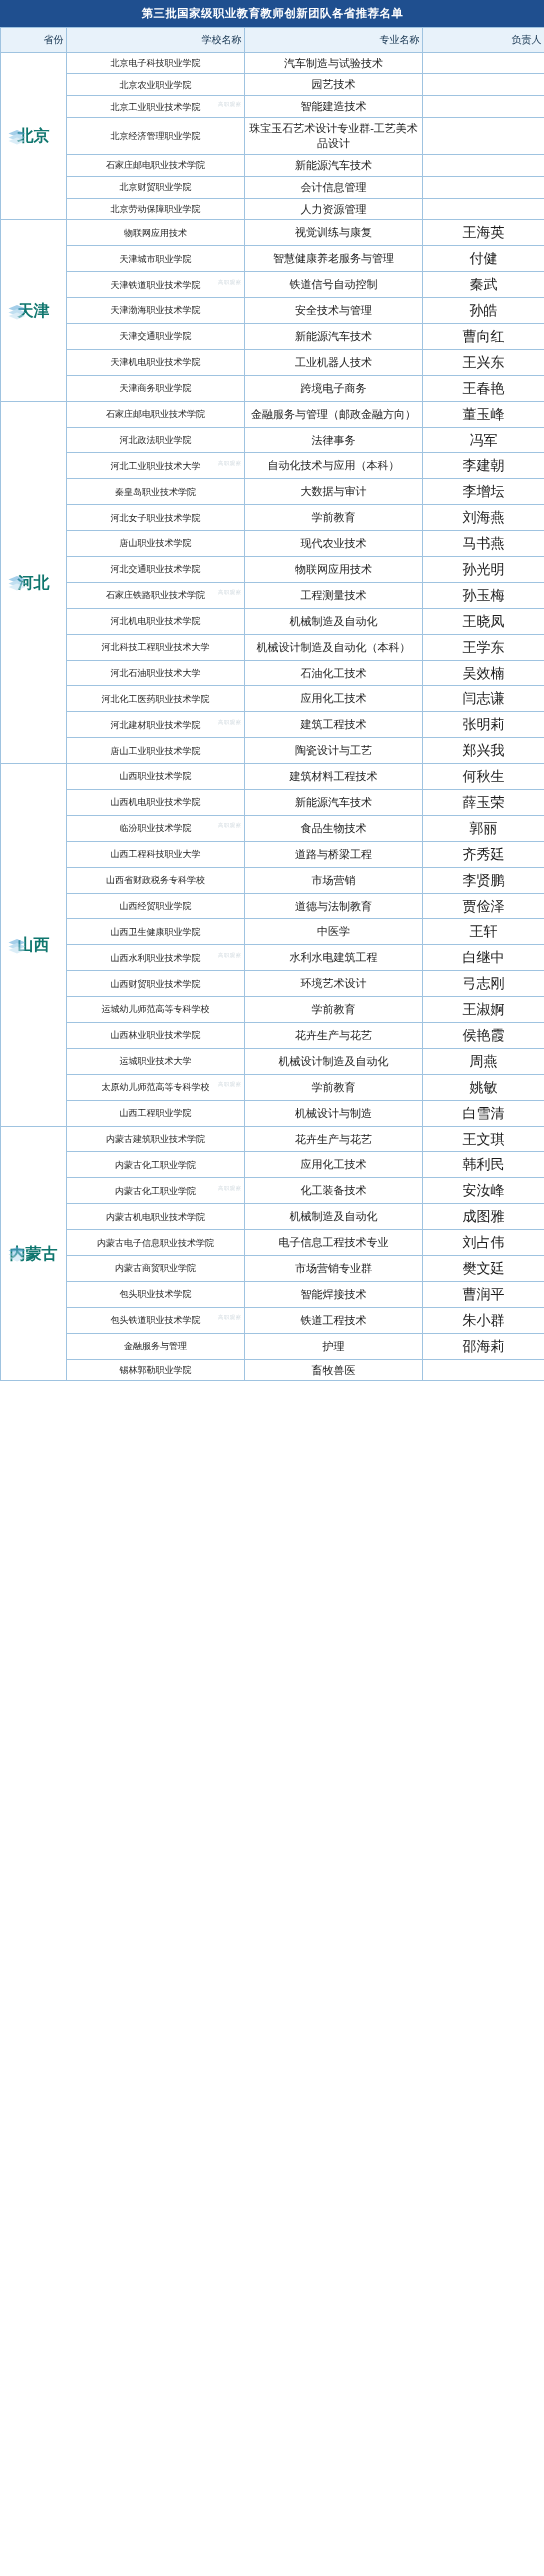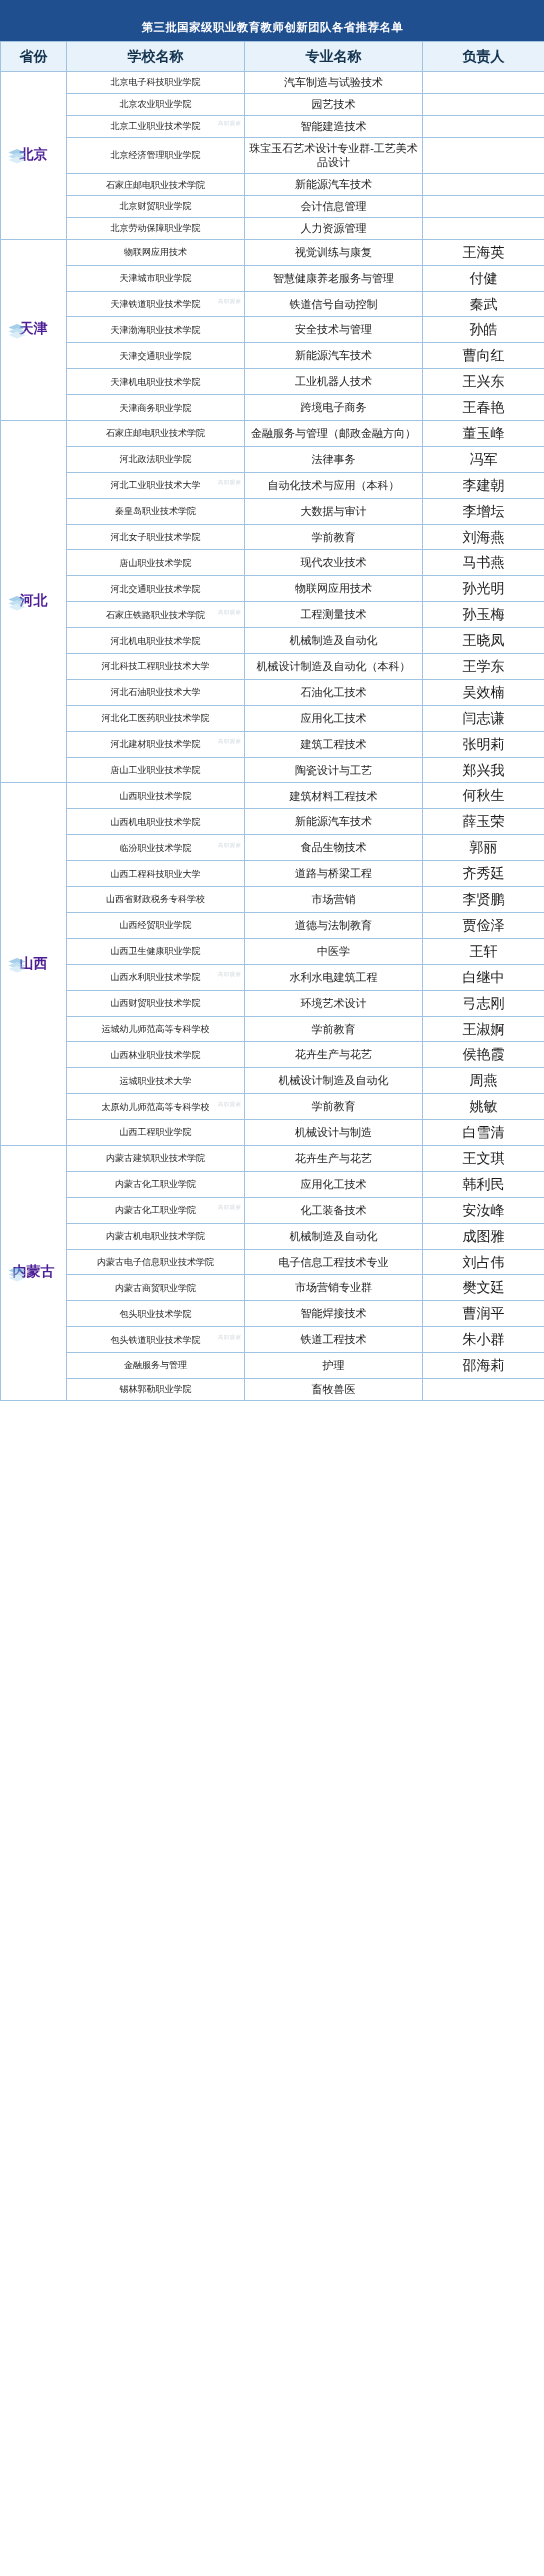--- a/index.html
+++ b/index.html
@@ -14,56 +14,56 @@
     box-sizing:border-box;
     background:#ffffff;
   }
   .title-bar{
     background:#1f4f8f;
     color:#ffffff;
     text-align:center;
     font-size:11.3px;
     font-weight:bold;
     letter-spacing:0.6px;
-    padding:21px 0 6px 0;
+    padding:7px 0 6px 0;
     line-height:1.2;
   }
   table.main{
     width:545px;
     border-collapse:collapse;
     table-layout:fixed;
     font-size:9px;
   }
   table.main th, table.main td{
     border:0.6px solid #9fc3e0;
     padding:3px 2.4px;
     text-align:center;
     vertical-align:middle;
     line-height:1.35;
     word-break:break-all;
   }
   table.main thead th{
     background:#e8f2fa;
-    font-weight:bold;
-    font-size:14px;
+    font-weight:normal;
+    font-size:10px;
     padding:5.3px 2.4px;
     color:#14334f;
+    text-align:right;
   }
   col.c-prov{width:66px;}
   col.c-school{width:178px;}
   col.c-major{width:178px;}
   col.c-leader{width:122px;}
 
   td.prov{
-    font-size:14px;
+    font-size:16px;
     font-weight:bold;
     background:#ffffff;
-    color:#4c1d95;
+    color:#0f766e;
     position:relative;
-    font-family:Liberation Mono, monospace;
   }
   td.prov .prov-inner{
     display:flex;
     align-items:center;
     justify-content:center;
     height:100%;
     position:relative;
   }
   td.prov .badge{
     position:absolute;

